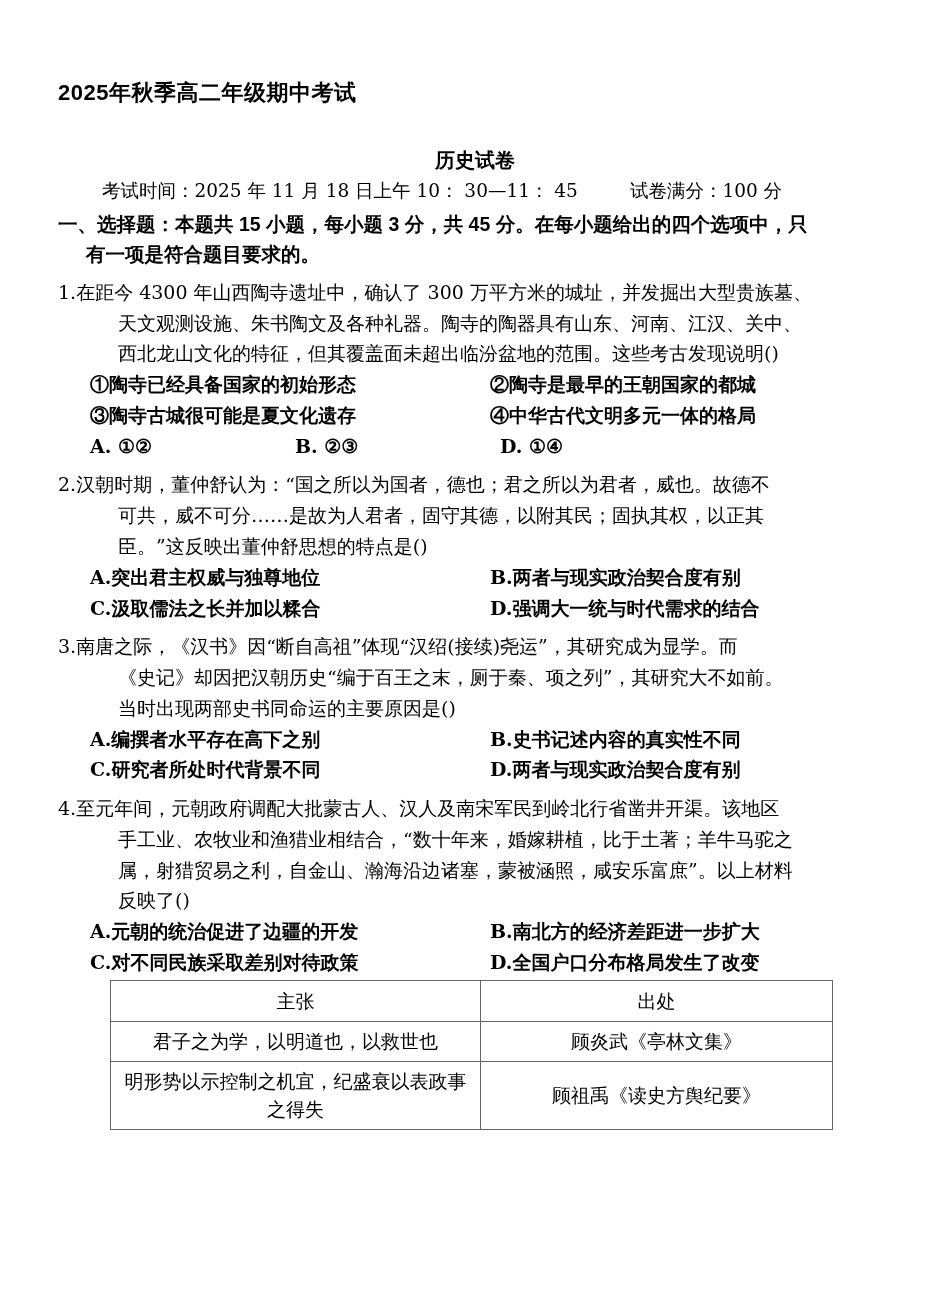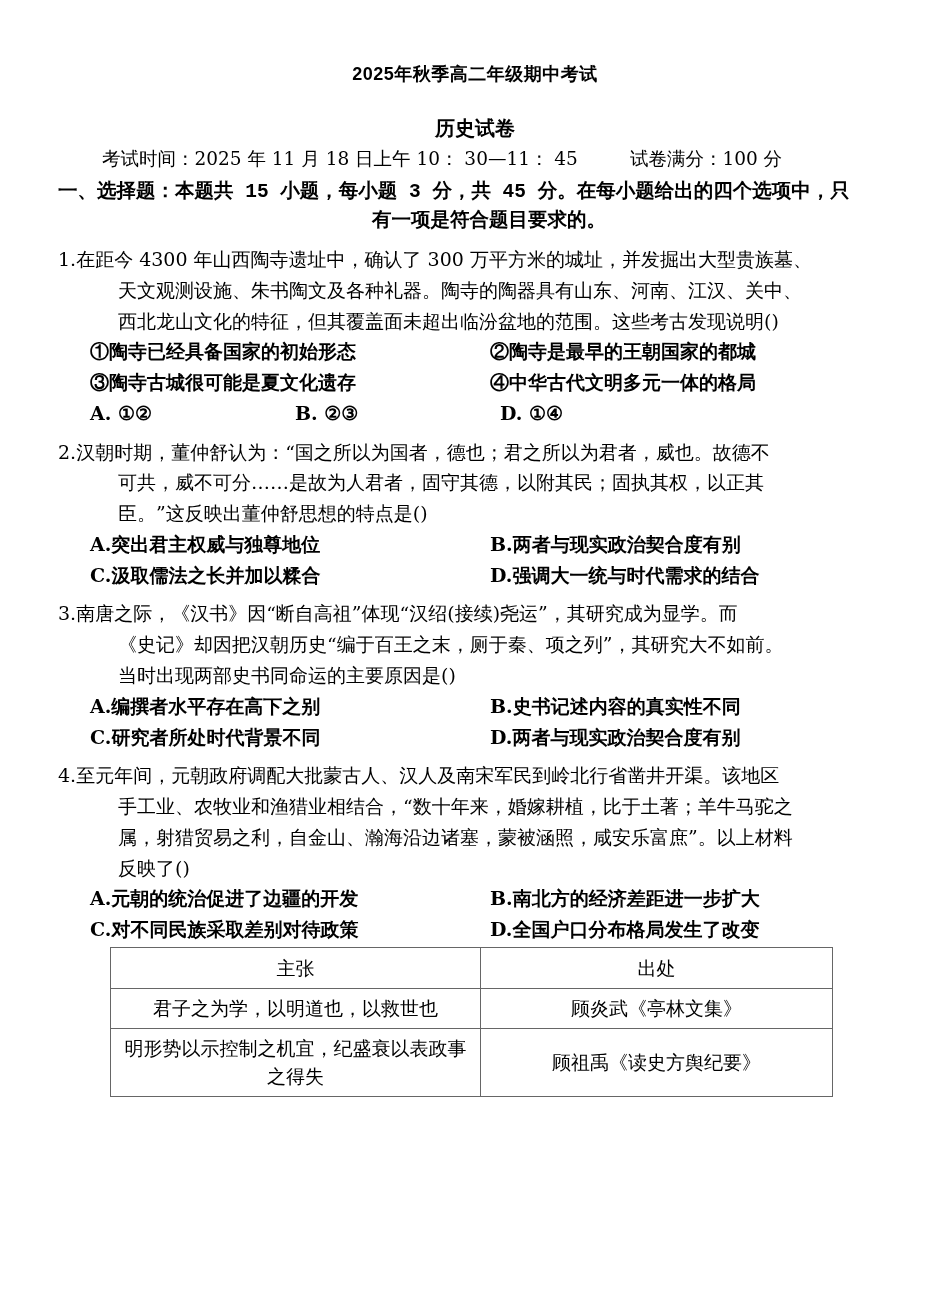--- a/index.html
+++ b/index.html
@@ -17,62 +17,60 @@
   .page {
     position: relative;
     width: 950px;
     height: 1311px;
     box-sizing: border-box;
     padding: 0 58px;
   }
 
   
   .doc-title {
-    text-align: center;
     font-family: "Liberation Sans", sans-serif;
     font-weight: bold;
-    font-size: 18px;
+    font-size: 22px;
     letter-spacing: 0.5px;
-    margin-top: 64px;
+    margin-top: 80px;
     line-height: 1.2;
   }
   .doc-subtitle {
     text-align: center;
     font-family: "Liberation Sans", sans-serif;
     font-weight: bold;
     font-size: 20px;
-    margin-top: 30px;
+    margin-top: 42px;
     line-height: 1.2;
   }
   .exam-info {
     font-size: 18.5px;
     margin-top: 7px;
     padding-left: 44px;
     white-space: nowrap;
     line-height: 1.35;
   }
   .exam-info .gap {
     display: inline-block;
     width: 52px;
   }
 
   
   .section-head {
-    font-family: Liberation Mono, monospace;
+    font-family: Liberation Sans, sans-serif;
     font-weight: bold;
     font-size: 19.5px;
     line-height: 1.5;
     margin-top: 6px;
     text-indent: 0;
     padding-left: 0;
   }
   .section-head .l2 {
     display: block;
     padding-left: 28px;
-    text-align: center;
   }
 
   
   .q {
     font-size: 19px;
     line-height: 1.62;
     margin-top: 4px;
   }
   .q-body {
     padding-left: 30px;

